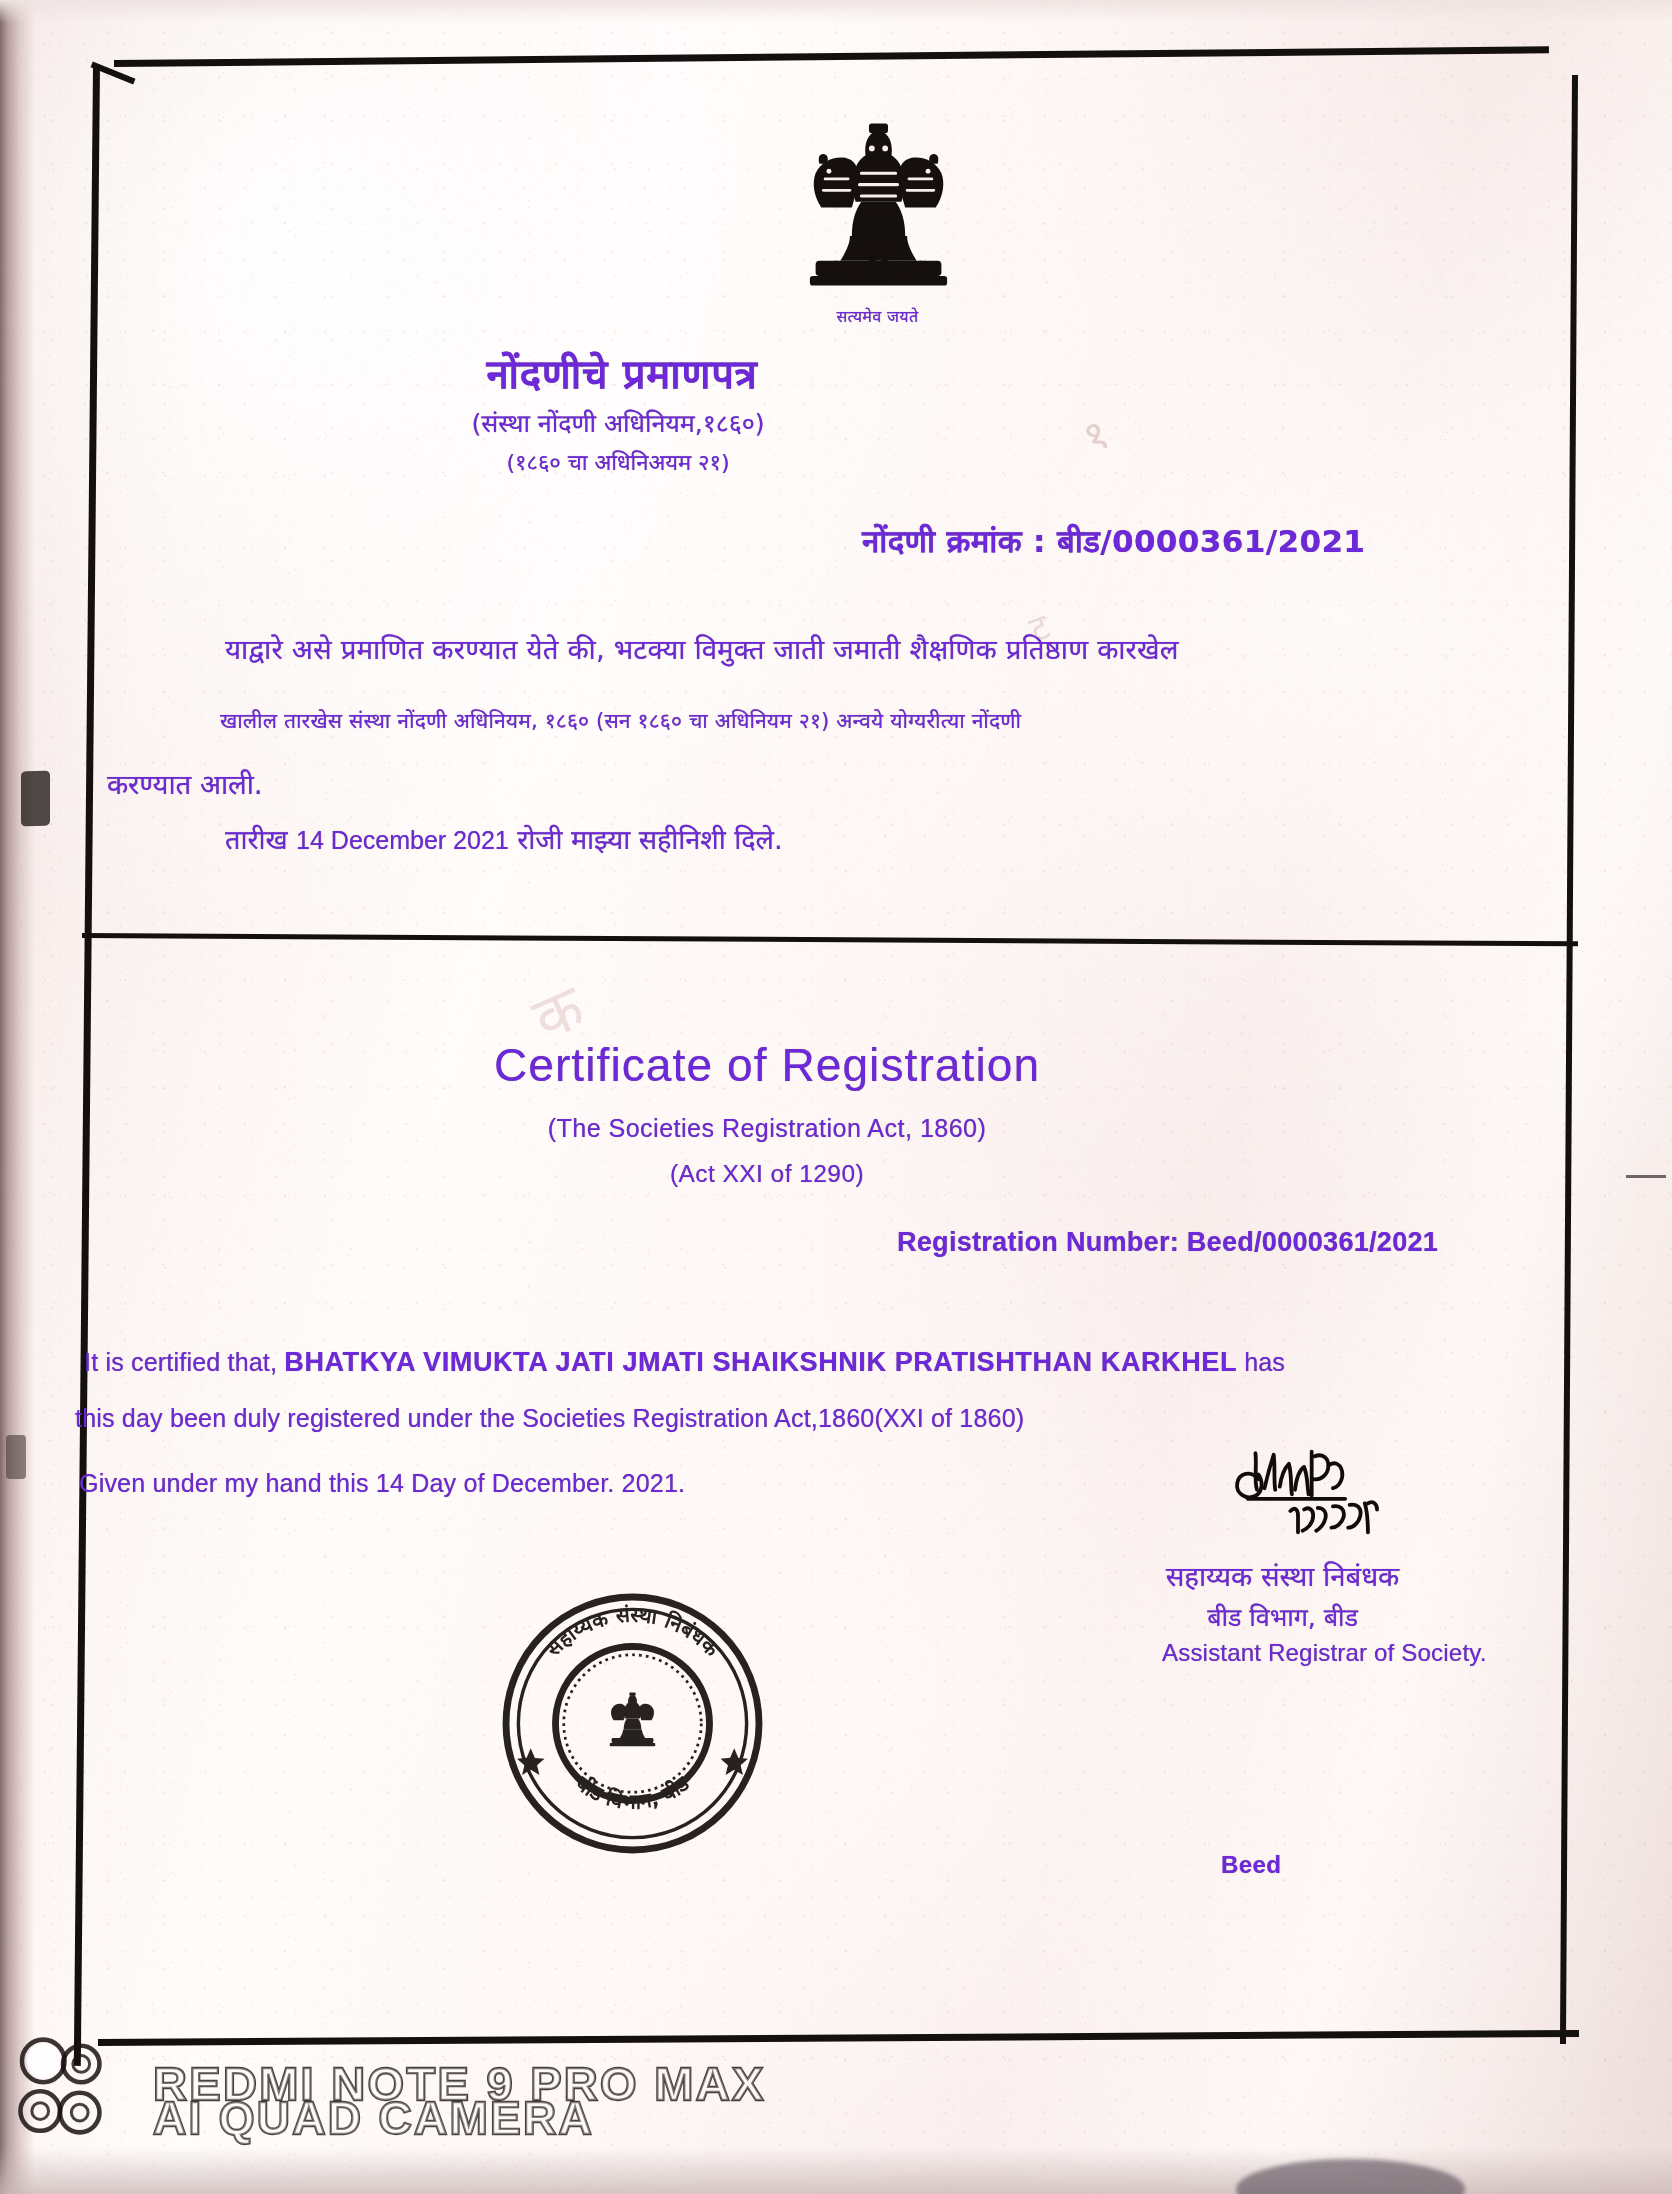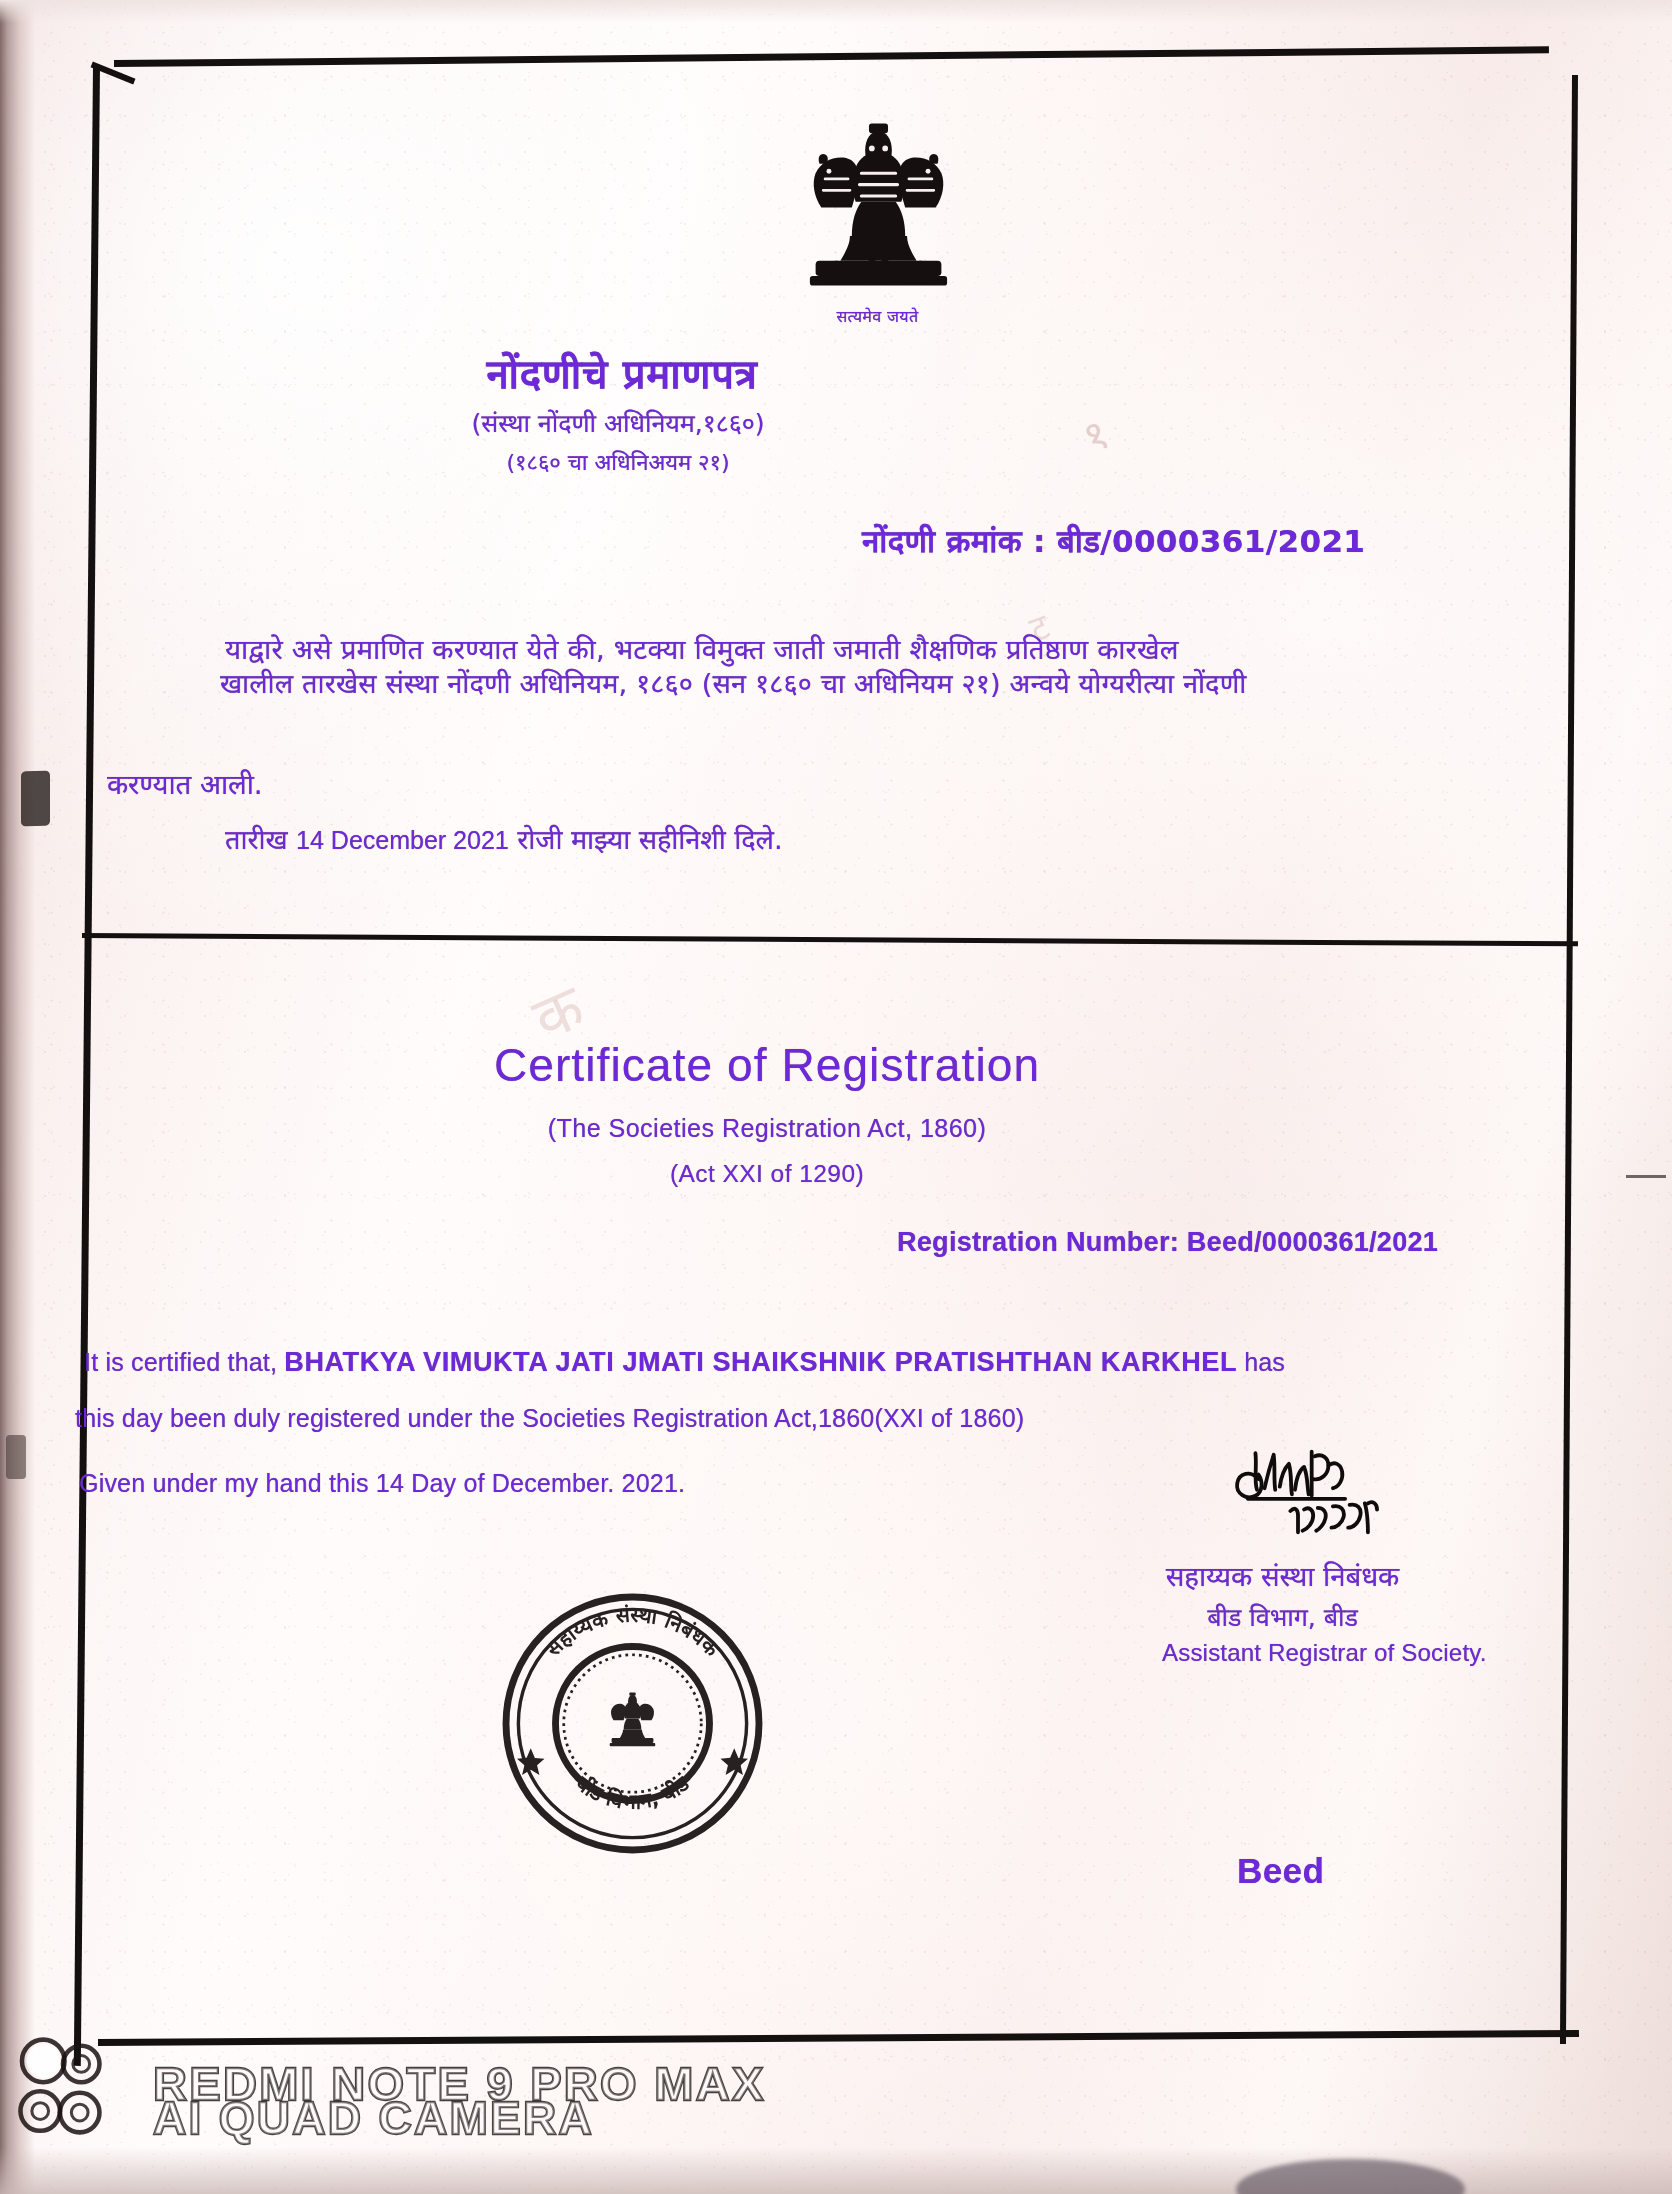--- a/index.html
+++ b/index.html
@@ -87,21 +87,21 @@
     font-size:16px;letter-spacing:0.4px;
   }
 
   
   #m-title{left:0;top:345px;width:1244px;text-align:center;font-size:40px;font-weight:bold;letter-spacing:0.8px;}
   #m-sub1{left:0;top:405px;width:1236px;text-align:center;font-size:25px;}
   #m-sub2{left:0;top:446px;width:1236px;text-align:center;font-size:22px;}
   #m-regno{left:862px;top:519px;font-size:31px;font-weight:bold;letter-spacing:0.4px;}
 
   #m-p1a{left:225px;top:630px;font-size:27.5px;letter-spacing:0.2px;}
-  #m-p1b{left:220px;top:664px;font-size:27px;letter-spacing:0.2px;}
+  #m-p1b{left:220px;top:706px;font-size:21px;letter-spacing:0.2px;}
   #m-p1c{left:107px;top:765px;font-size:27.5px;}
   #m-date{left:225px;top:820px;font-size:27px;}
   #m-date .en{font-family:"Liberation Sans",sans-serif;font-size:25px;}
 
   
   #e-title{left:0;top:1038px;width:1534px;text-align:center;font-size:46px;letter-spacing:1.1px;}
   #e-sub1{left:0;top:1114px;width:1534px;text-align:center;font-size:25px;letter-spacing:0.5px;}
   #e-sub2{left:0;top:1160px;width:1534px;text-align:center;font-size:24.4px;letter-spacing:0.5px;}
   #e-regno{left:897px;top:1227px;font-size:27px;font-weight:bold;letter-spacing:0.3px;}
 
@@ -109,21 +109,21 @@
   #e-l1 b{font-size:27px;letter-spacing:0.6px;}
   #e-l2{left:75px;top:1404px;font-size:25px;letter-spacing:0.2px;}
   #e-l3{left:79px;top:1469px;font-size:25px;letter-spacing:0.2px;}
 
   
   #sig{position:absolute;left:1214px;top:1435px;width:244px;height:114px;}
   #sig svg{width:100%;height:100%;display:block;}
   #sig-role1{left:1103px;top:1557px;width:359px;text-align:center;font-size:27.5px;}
   #sig-role2{left:1103px;top:1599px;width:359px;text-align:center;font-size:25px;}
   #sig-role3{left:1162px;top:1639px;width:359px;text-align:left;font-size:24px;letter-spacing:0.2px;}
-  #place{left:1221px;top:1851px;font-size:35px;font-weight:bold;letter-spacing:0.4px;margin-left:16px;}
+  #place{left:1221px;top:1851px;font-size:24px;font-weight:bold;letter-spacing:0.4px;}
 
   
   #seal{position:absolute;left:495px;top:1586px;width:275px;height:275px;opacity:.92;}
   #seal svg{width:100%;height:100%;display:block;}
 
   
   .ghost{position:absolute;color:#c9a09d;opacity:.45;font-family:"DejaVu Sans",sans-serif;pointer-events:none;}
   #gh1{left:1084px;top:405px;font-size:43px;transform:rotate(-28deg);}
   #gh2{left:534px;top:969px;font-size:61px;transform:rotate(-24deg);opacity:.3;}
   #gh3{left:1030px;top:603px;font-size:35px;transform:rotate(-20deg);opacity:.35;}

